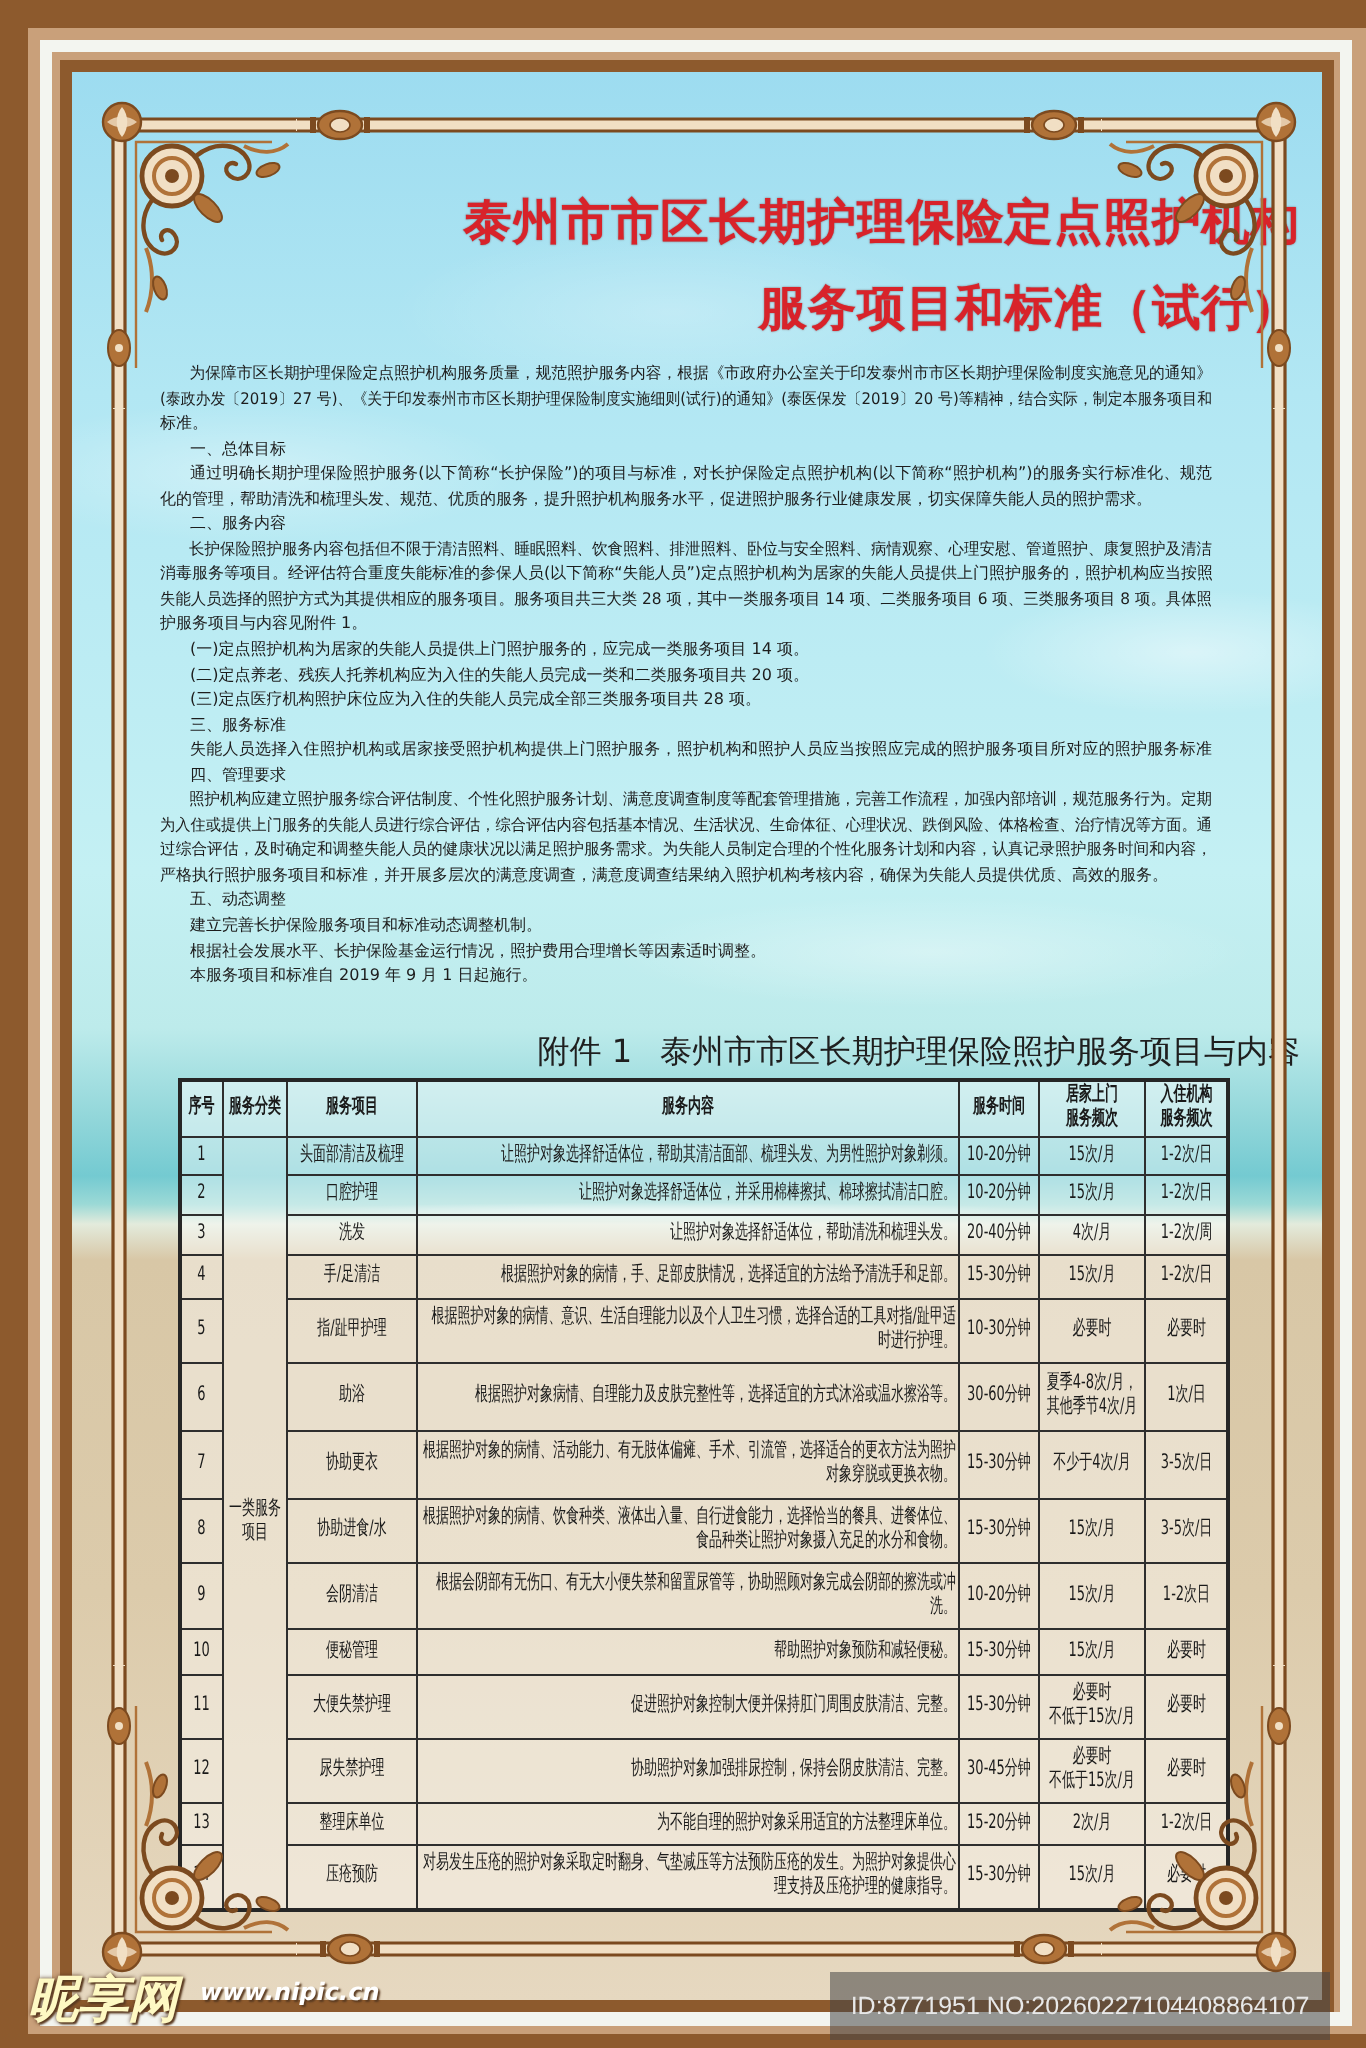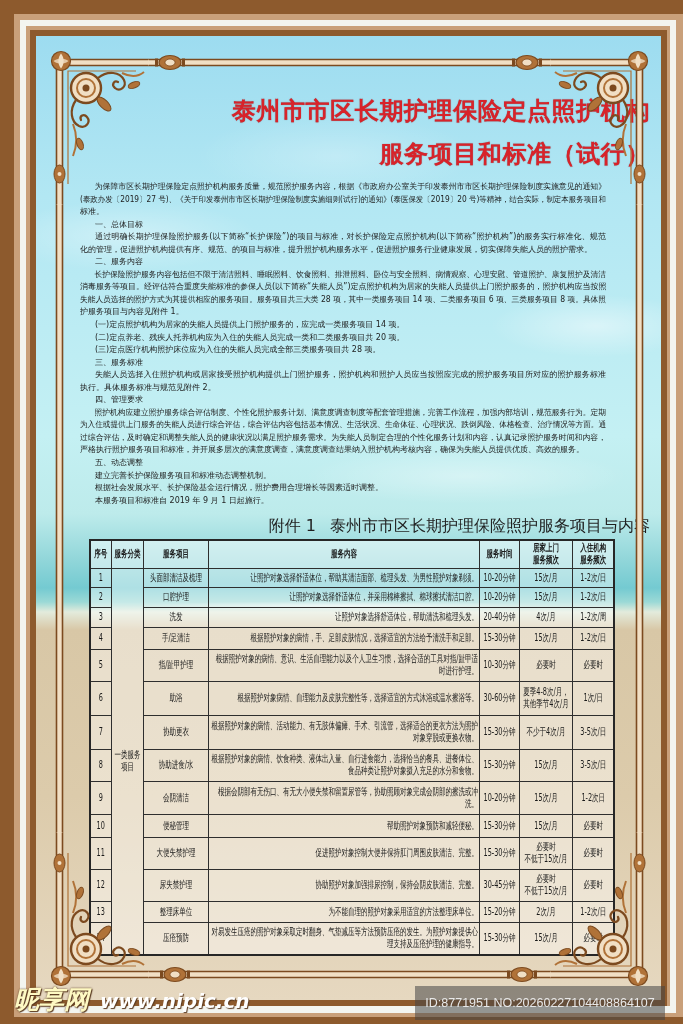--- a/index.html
+++ b/index.html
@@ -28,21 +28,21 @@
 .ind{padding-left:15px}
 .jf{text-align:justify;text-align-last:justify}
 .attach{position:absolute;left:36px;width:614px;top:519px;text-align:right;font-size:16px;line-height:14px;color:#1f1f1f;z-index:2}
 .attach .gap{display:inline-block;width:14px}
 #svc-table{position:absolute;left:89px;top:539px;width:524px;border-collapse:collapse;table-layout:fixed;z-index:2;border:2px solid #262626}
 #svc-table td,#svc-table th{border:1px solid #2e2e2e;background:rgba(255,255,255,.42);font-size:10px;line-height:12px;color:#1a1a1a;text-align:center;vertical-align:middle;padding:0 1px;font-weight:normal}
 #svc-table th{font-weight:bold;background:rgba(255,255,255,.5)}
 #svc-table td.content{text-align:right;padding-left:2px}
 .c{display:block;width:153.85%;transform:scaleX(.65);transform-origin:0 50%;white-space:pre-line}
 .wm-site{position:absolute;left:14px;top:983px;font-family:"DejaVu Sans",sans-serif;font-style:italic;font-weight:bold;font-size:25px;color:#fef9c3;text-shadow:1px 1px 1px #5a3a20,0 0 2px #5a3a20;z-index:4}
-.wm-url{position:absolute;left:100px;top:989px;font-family:"DejaVu Sans",sans-serif;font-style:italic;font-weight:bold;font-size:20px;color:#fff;text-shadow:1px 1px 1px #5a3a20;z-index:4}
+.wm-url{position:absolute;left:100px;top:989px;font-family:"DejaVu Sans",sans-serif;font-style:italic;font-weight:bold;font-size:12px;color:#fff;text-shadow:1px 1px 1px #5a3a20;z-index:4}
 .wm-id{position:absolute;left:415px;top:986px;width:250px;height:34px;background:rgba(70,70,70,.55);color:#e8e8e8;font-family:"Liberation Sans",sans-serif;font-size:12.5px;line-height:34px;text-align:center;z-index:4}
 </style>
 </head>
 <body>
 
 <div class="layer" id="f1"></div>
 <div class="layer" id="f2"></div>
 <div class="layer" id="f3"></div>
 <div class="layer" id="f4"></div>
 <div class="layer" id="f5"></div>
@@ -51,34 +51,33 @@
 <div class="title" id="title1">泰州市市区长期护理保险定点照护机构</div>
 <div class="title" id="title2">服务项目和标准（试行）</div>
 
 <div class="doc-body">
   <div class="ln ind jf" style="width: 535px; transform: scaleX(0.9832);">为保障市区长期护理保险定点照护机构服务质量，规范照护服务内容，根据《市政府办公室关于印发泰州市市区长期护理保险制度实施意见的通知》</div>
   <div class="ln jf" style="width: 565px; transform: scaleX(0.931);">(泰政办发〔2019〕27 号)、《关于印发泰州市市区长期护理保险制度实施细则(试行)的通知》(泰医保发〔2019〕20 号)等精神，结合实际，制定本服务项目和</div>
   <div class="ln">标准。</div>
 
   <div class="ln ind">一、总体目标</div>
   <div class="ln ind jf">通过明确长期护理保险照护服务(以下简称“长护保险”)的项目与标准，对长护保险定点照护机构(以下简称“照护机构”)的服务实行标准化、规范</div>
-  <div class="ln">化的管理，促进照护机构提供有序、规范、的项目与标准，提升照护机构服务水平，促进照护服务行业健康发展，切实保障失能人员的照护需求。</div>
+  <div class="ln">化的管理，帮助清洗和梳理头发、规范、优质的服务，提升照护机构服务水平，促进照护服务行业健康发展，切实保障失能人员的照护需求。</div>
 
   <div class="ln ind">二、服务内容</div>
   <div class="ln ind jf" style="width: 543px; transform: scaleX(0.9687);">长护保险照护服务内容包括但不限于清洁照料、睡眠照料、饮食照料、排泄照料、卧位与安全照料、病情观察、心理安慰、管道照护、康复照护及清洁</div>
   <div class="ln jf">消毒服务等项目。经评估符合重度失能标准的参保人员(以下简称“失能人员”)定点照护机构为居家的失能人员提供上门照护服务的，照护机构应当按照</div>
   <div class="ln jf" style="width: 547px; transform: scaleX(0.9616);">失能人员选择的照护方式为其提供相应的服务项目。服务项目共三大类 28 项，其中一类服务项目 14 项、二类服务项目 6 项、三类服务项目 8 项。具体照</div>
   <div class="ln">护服务项目与内容见附件 1。</div>
   <div class="ln ind">(一)定点照护机构为居家的失能人员提供上门照护服务的，应完成一类服务项目 14 项。</div>
   <div class="ln ind">(二)定点养老、残疾人托养机构应为入住的失能人员完成一类和二类服务项目共 20 项。</div>
   <div class="ln ind">(三)定点医疗机构照护床位应为入住的失能人员完成全部三类服务项目共 28 项。</div>
 
   <div class="ln ind">三、服务标准</div>
   <div class="ln ind jf">失能人员选择入住照护机构或居家接受照护机构提供上门照护服务，照护机构和照护人员应当按照应完成的照护服务项目所对应的照护服务标准</div>
-  <div class="ln">执行。具体服务标准与规范见附件 2。</div>
 
   <div class="ln ind">四、管理要求</div>
   <div class="ln ind jf" style="width: 543px; transform: scaleX(0.9687);">照护机构应建立照护服务综合评估制度、个性化照护服务计划、满意度调查制度等配套管理措施，完善工作流程，加强内部培训，规范服务行为。定期</div>
   <div class="ln jf" style="width: 552px; transform: scaleX(0.9529);">为入住或提供上门服务的失能人员进行综合评估，综合评估内容包括基本情况、生活状况、生命体征、心理状况、跌倒风险、体格检查、治疗情况等方面。通</div>
   <div class="ln jf" style="width: 536px; transform: scaleX(0.9813);">过综合评估，及时确定和调整失能人员的健康状况以满足照护服务需求。为失能人员制定合理的个性化服务计划和内容，认真记录照护服务时间和内容，</div>
   <div class="ln">严格执行照护服务项目和标准，并开展多层次的满意度调查，满意度调查结果纳入照护机构考核内容，确保为失能人员提供优质、高效的服务。</div>
 
   <div class="ln ind">五、动态调整</div>
   <div class="ln ind">建立完善长护保险服务项目和标准动态调整机制。</div>
   <div class="ln ind">根据社会发展水平、长护保险基金运行情况，照护费用合理增长等因素适时调整。</div>

